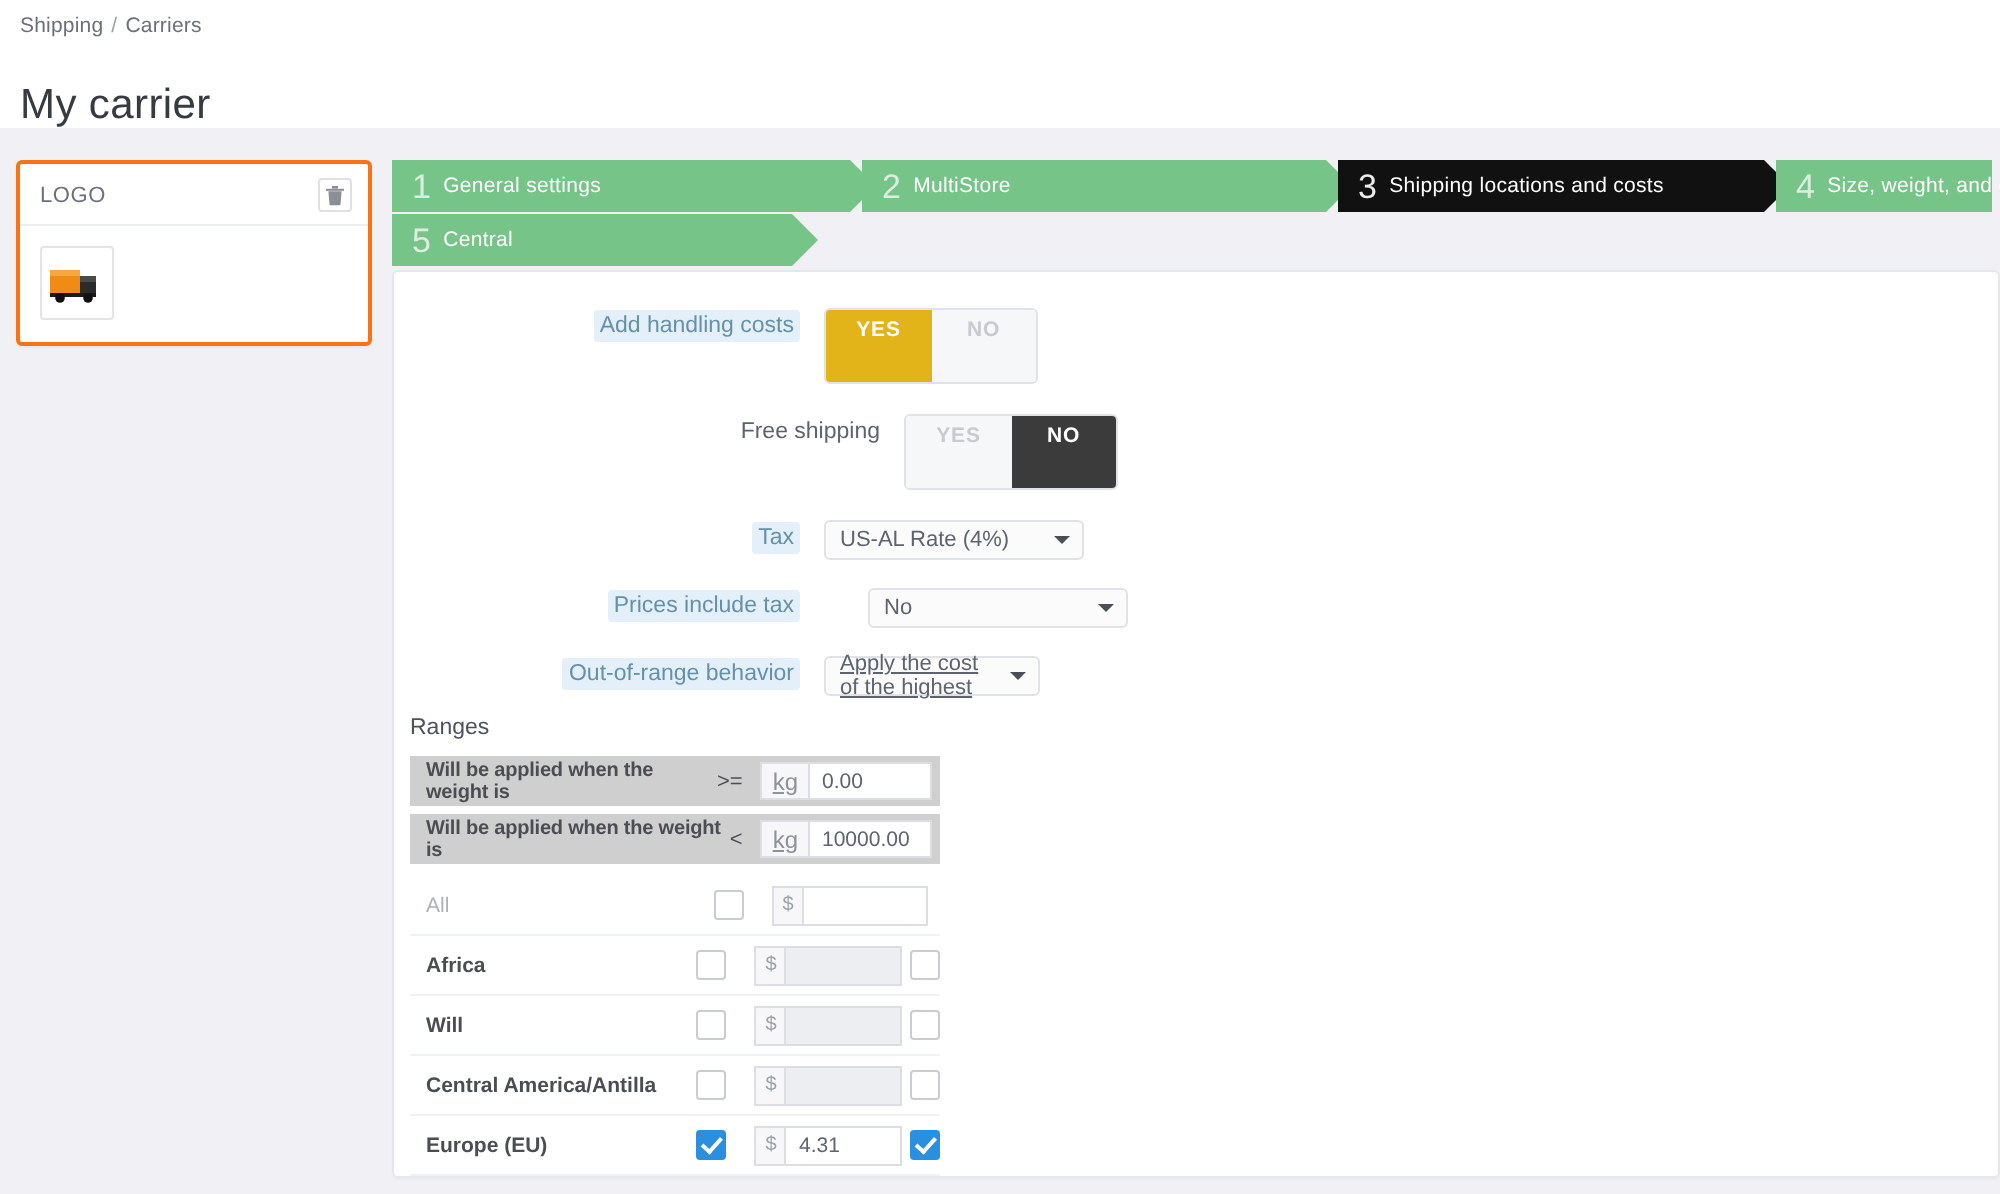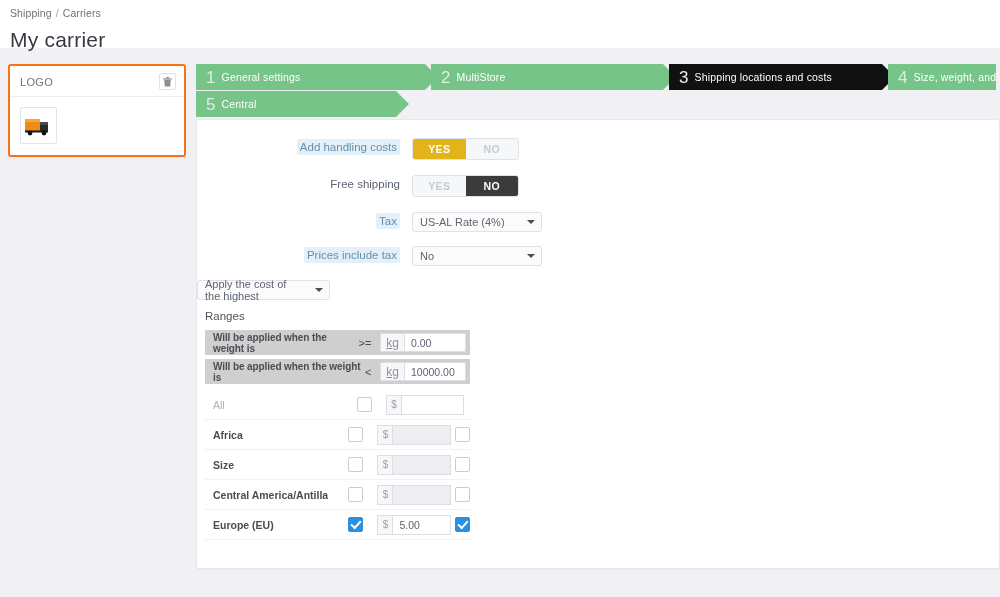--- a/index.html
+++ b/index.html
@@ -10,29 +10,29 @@
     font-family:"Liberation Sans", sans-serif;
     font-size:12px;
     color:#363a41;
     overflow:hidden;
     position:relative;
   }
 
   
   #header {
     background:#ffffff;
-    height:48px;
+    height:64px;
     padding:7px 0 0 10px;
   }
   .breadcrumb { font-size:10.5px; color:#6c7179; letter-spacing:.1px; }
   .breadcrumb .sep { margin:0 4px; color:#9aa0a8; }
   .breadcrumb a { color:#6c7179; text-decoration:none; }
   #page-title {
     font-size:21px; font-weight:400; color:#363a41;
-    margin-top:9px; letter-spacing:.2px;
+    margin-top:22px; letter-spacing:.2px;
   }
 
   
   #content { display:flex; align-items:flex-start; padding:16px 0 0 0; }
 
   
   #logo-panel {
     width:178px; margin-left:8px;
     background:#fff; border:2px solid #f97316; border-radius:3px;
     box-shadow:0 1px 1px rgba(0,0,0,.03);
@@ -93,28 +93,28 @@
 
   
   .frow { display:flex; align-items:flex-start; margin-bottom:15px; }
   .flabel {
     width:215px; text-align:right; padding-right:12px;
     font-size:11.5px; line-height:19px; color:#6b7a86;
   }
   .flabel .hl {
     background:#e4f0f9; color:#6590ab; padding:2px 3px; border-radius:2px;
   }
-  .flabel.plain { color:#5d6470; }
+  .flabel.plain { color:#5d6470;margin-left:40px; }
   .fctl { padding-top:0; }
 
   
   .switch { display:flex; border:1px solid #e0e2e7; border-radius:3px; overflow:hidden; width:107px; }
   .switch span {
     flex:1; text-align:center; font-size:10.5px; font-weight:700;
-    padding:4px 0 4px; letter-spacing:.4px; cursor:pointer;
+    padding:4px 0 20px; letter-spacing:.4px; cursor:pointer;
     color:#c7cad0; background:#f6f7f9;
   }
   .switch span.on-yellow { background:#e2b419; color:#ffffff; }
   .switch span.on-dark   { background:#3b3b3b; color:#ffffff; }
 
   
   .radio-line { display:flex; align-items:center; margin-bottom:4px; cursor:pointer; }
   .radio {
     width:11px; height:11px; border-radius:50%;
     border:1px solid #b9bec6; background:#fff; margin-right:7px;
@@ -131,21 +131,21 @@
     position:relative; border:1px solid #e0e2e7; border-radius:3px;
     background:#fbfbfc; height:20px; display:flex; align-items:center;
     padding:0 28px 0 7px; font-size:11px; color:#5d6470; cursor:pointer;
   }
   .sel .caret {
     position:absolute; right:6px; top:50%; transform:translateY(-50%);
     width:0;height:0;border-left:4px solid transparent;border-right:4px solid transparent;
     border-top:4px solid #4a4f57;
   }
   .sel.w130 { width:130px; }
-  .sel.w133 { width:133px; }
+  .sel.w133 { width:108px;text-decoration:underline; }
 
   
   .ranges-title { font-size:11.5px; color:#4d535c; margin:10px 0 8px 8px; }
   .range-row {
     display:flex; align-items:center; background:#cfcfcf;
     margin-bottom:4px; height:25px; width:265px; margin-left:8px;
   }
   .range-row .rlbl {
     flex:1; font-size:10px; font-weight:700; color:#4a4d52; padding-left:8px;
     letter-spacing:-.1px;
@@ -288,33 +288,36 @@
           <span class="hl">Tax</span>
         </div>
         <div class="fctl">
           <div class="sel w130">
             <span>US-AL Rate (4%)</span>
             <span class="caret"></span>
           </div>
         </div>
       </div>
 
-      <div class="frow" style="margin-bottom:14px;">
+      <div class="frow" style="margin-bottom:14px;gap:22px;">
         <div class="flabel">
           <span class="hl">Prices include tax</span>
         </div>
         <div class="fctl">
           <div class="sel w130">
             <span>No</span>
             <span class="caret"></span>
           </div>
         </div>
       </div>
 
       <div class="frow" style="margin-bottom:10px;">
+        <div class="flabel">
+          <span class="hl">Out-of-range behavior</span>
+        </div>
         <div class="fctl">
           <div class="sel w133">
             <span>Apply the cost of the highest</span>
             <span class="caret"></span>
           </div>
         </div>
       </div>
 
       <div class="ranges-title">Ranges</div>
 
@@ -346,21 +349,21 @@
           <span class="zone-name">Africa</span>
           <span class="cbox"></span>
           <span class="zone-input disabled">
             <span class="cur">$</span>
             <span class="num"></span>
           </span>
           <span class="cbox zone-cb2"></span>
         </div>
 
         <div class="zone-row">
-          <span class="zone-name">Size</span>
+          <span class="zone-name">Will</span>
           <span class="cbox"></span>
           <span class="zone-input disabled">
             <span class="cur">$</span>
             <span class="num"></span>
           </span>
           <span class="cbox zone-cb2"></span>
         </div>
 
         <div class="zone-row">
           <span class="zone-name">Central America/Antilla</span>
@@ -370,21 +373,21 @@
             <span class="num"></span>
           </span>
           <span class="cbox zone-cb2"></span>
         </div>
 
         <div class="zone-row">
           <span class="zone-name">Europe (EU)</span>
           <span class="cbox checked"></span>
           <span class="zone-input">
             <span class="cur">$</span>
-            <span class="num">5.00</span>
+            <span class="num">4.31</span>
           </span>
           <span class="cbox checked zone-cb2"></span>
         </div>
 
       </div>
     </div>
   </div>
 </div>
 
 </body></html>

